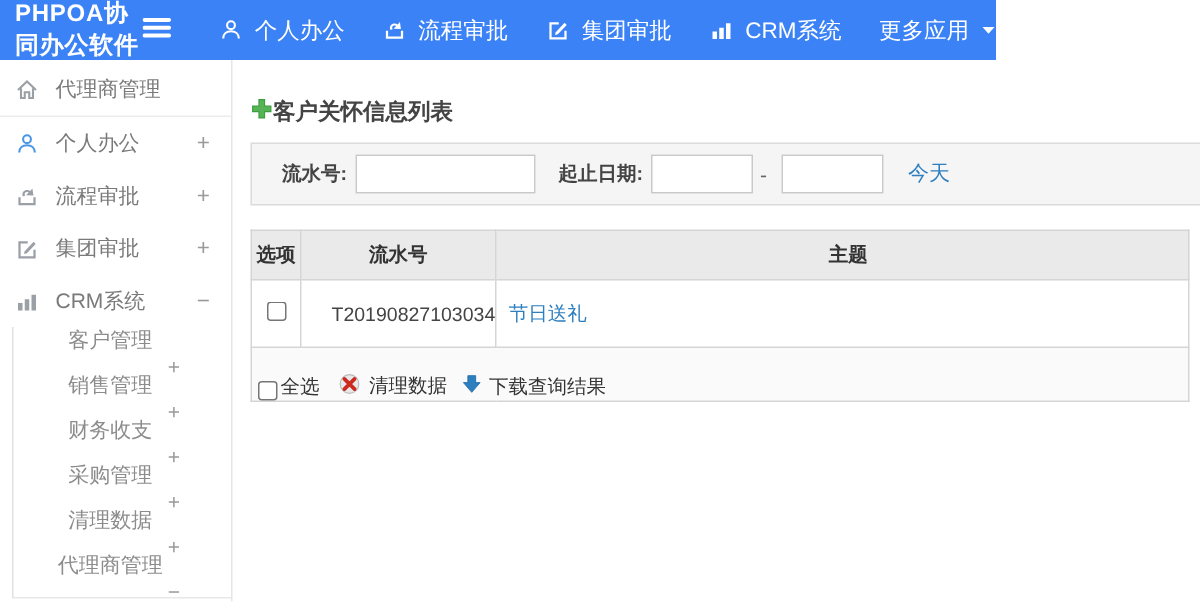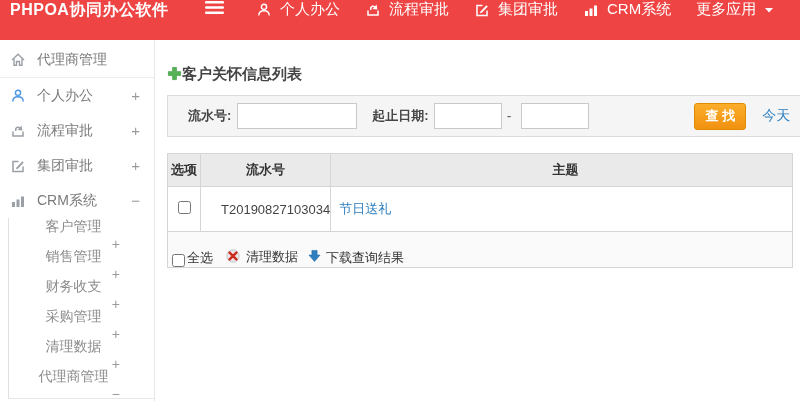--- a/index.html
+++ b/index.html
@@ -3,22 +3,22 @@
 <meta charset="utf-8">
 <style>
   * { box-sizing: border-box; margin: 0; padding: 0; }
   html, body { width: 800px; height: 401px; overflow: hidden; }
   body {
     font-family: "Liberation Sans", "DejaVu Sans", sans-serif;
     background: #fff; position: relative; font-size: 14px; color: #333;
   }
   
   .topbar {
-    position: absolute; top: 0; left: 0; width: 800px; height: 40px;
-    background: #ef4444; display: flex; align-items: flex-start; color: #fff;
+    position: absolute; top: 0; left: 0; width: 664px; height: 40px;
+    background: #3b82f6; display: flex; align-items: center; color: #fff;
   }
   .logo { font-size: 16px; font-weight: bold; padding-left: 10px; width: 205px; letter-spacing: .5px; }
   .hamburger { margin-right: 32px; display: flex; align-items: center; cursor: pointer; }
   .topnav { display: flex; align-items: center; gap: 25px; font-size: 15px; }
   .topnav-item { display: flex; align-items: center; gap: 8px; cursor: pointer; white-space: nowrap; }
   .topnav-item .icn { display: flex; align-items: center; color: #fff; }
   
   .sidebar {
     position: absolute; top: 40px; left: 0; width: 155px; height: 361px;
     background: #fff; border-right: 1px solid #e6e6e6; padding-top: 3px;
@@ -237,21 +237,20 @@
     <span>客户关怀信息列表</span>
   </div>
 
   <div class="search-panel">
     <span class="f-label lbl-serial">流水号:</span>
     <input class="txt txt-serial" type="text" style="">
     <span class="f-label lbl-date">起止日期:</span>
     <input class="txt txt-date" type="text" style="">
     <span class="dash">-</span>
     <input class="txt txt-date" type="text" style="">
-    <button class="btn-search">查 找</button>
     <a class="quick-link lnk-today" href="#">今天</a>
 
   </div>
 
   <table class="data-table">
     <colgroup>
         <col class="col-select">
         <col class="col-serial">
         <col>
       </colgroup>

